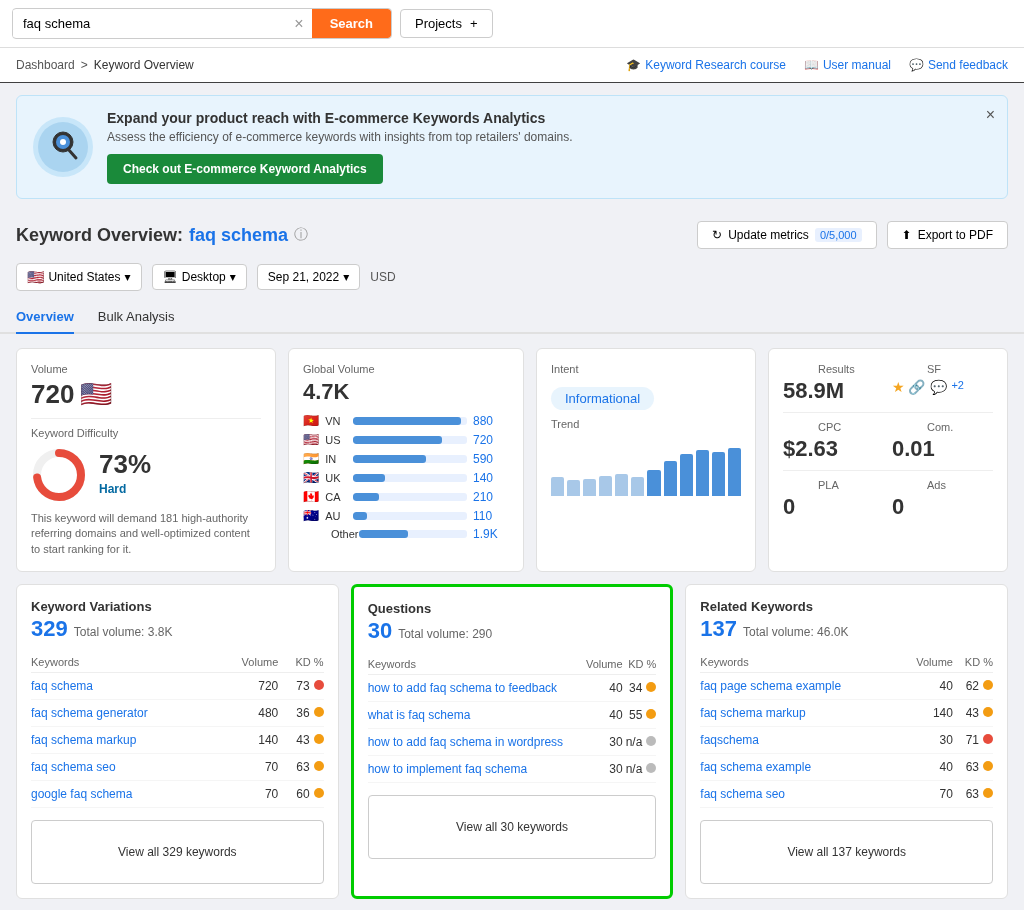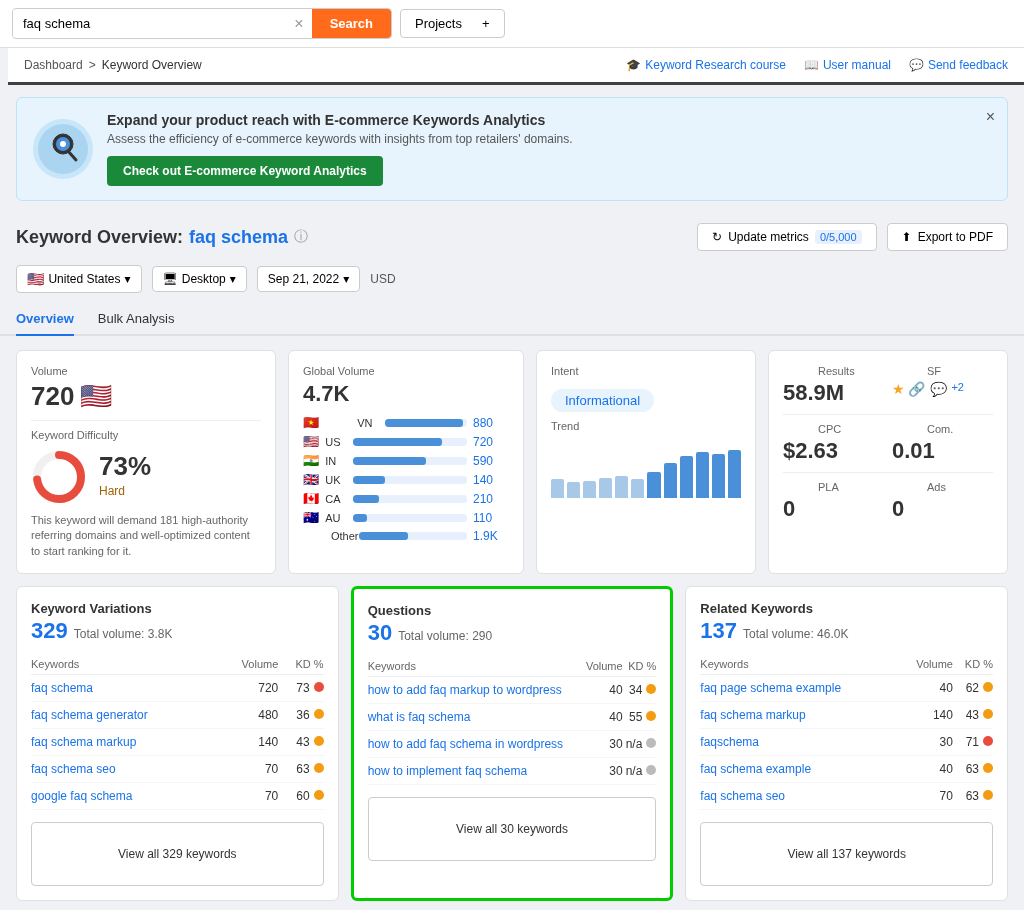--- a/index.html
+++ b/index.html
@@ -4,24 +4,24 @@
   <style>
     * { box-sizing: border-box; margin: 0; padding: 0; }
     body { font-family: -apple-system, BlinkMacSystemFont, 'Segoe UI', sans-serif; font-size: 13px; background: #f0f1f5; color: #333; }
 
     
     .top-bar { background: #fff; border-bottom: 1px solid #ddd; padding: 8px 12px; display: flex; align-items: center; gap: 8px; }
     .search-container { display: flex; align-items: center; border: 1px solid #ccc; border-radius: 4px; overflow: hidden; flex: 0 0 380px; }
     .search-input { border: none; outline: none; padding: 6px 10px; font-size: 13px; flex: 1; }
     .search-clear { background: none; border: none; cursor: pointer; padding: 4px 8px; color: #999; font-size: 16px; }
     .search-btn { background: #ff6b1a; color: #fff; border: none; padding: 7px 18px; font-size: 13px; font-weight: 600; cursor: pointer; border-radius: 0 3px 3px 0; }
-    .projects-btn { background: #fff; border: 1px solid #ccc; border-radius: 4px; padding: 6px 14px; font-size: 13px; cursor: pointer; display: flex; align-items: center; gap: 20px; }
-
-    
-    .nav-bar { background: #fff; border-bottom: 3px solid #404040; padding: 10px 16px; display: flex; align-items: center; justify-content: space-between; margin-left: 8px; }
+    .projects-btn { background: #fff; border: 1px solid #ccc; border-radius: 4px; padding: 6px 14px; font-size: 13px; cursor: pointer; display: flex; align-items: center; gap: 8px; }
+
+    
+    .nav-bar { background: #fff; border-bottom: 1px solid #404040; padding: 10px 16px; display: flex; align-items: center; justify-content: space-between; }
     .breadcrumb { display: flex; align-items: center; gap: 6px; color: #555; font-size: 12px; }
     .breadcrumb a { color: #555; text-decoration: none; }
     .breadcrumb .current { color: #333; font-weight: 500; }
     .nav-links { display: flex; align-items: center; gap: 18px; font-size: 12px; }
     .nav-links a { color: #1a73e8; text-decoration: none; display: flex; align-items: center; gap: 4px; }
 
     
     .banner { background: #e8f4fd; border: 1px solid #bee3f8; margin: 12px 16px; border-radius: 6px; padding: 14px 16px; display: flex; align-items: center; gap: 14px; position: relative; }
     .banner-icon { width: 60px; height: 60px; background: #c8e6f9; border-radius: 50%; display: flex; align-items: center; justify-content: center; flex-shrink: 0; overflow: hidden; }
     .banner-content h3 { font-size: 14px; font-weight: 700; margin-bottom: 4px; }
@@ -49,21 +49,21 @@
     .content { padding: 14px 16px; }
     .top-cards { display: grid; grid-template-columns: 260px 1fr 220px 240px; gap: 12px; margin-bottom: 12px; }
 
     
     .card { background: #fff; border-radius: 6px; border: 1px solid #e0e0e0; padding: 14px; }
     .card-label { font-size: 11px; color: #666; margin-bottom: 4px; }
     .card-value { font-size: 26px; font-weight: 700; display: flex; align-items: center; gap: 6px; }
 
     
     .kd-value { font-size: 26px; font-weight: 700; }
-    .kd-label { font-size: 12px; color: #a16207; margin: 2px 0 6px; font-weight: 400; }
+    .kd-label { font-size: 12px; color: #0369a1; margin: 2px 0 6px; font-weight: 700; }
     .kd-desc { font-size: 11px; color: #666; line-height: 1.4; }
 
     
     .donut-wrap { display: flex; align-items: center; gap: 12px; margin: 8px 0; }
 
     
     .gv-card .country-row { display: flex; align-items: center; gap: 6px; margin: 4px 0; font-size: 12px; }
     .gv-card .country-flag { font-size: 13px; }
     .gv-card .country-bar-wrap { flex: 1; background: #e8f0fe; border-radius: 3px; height: 8px; overflow: hidden; }
     .gv-card .country-bar { background: #4a90d9; height: 100%; border-radius: 3px; }
@@ -236,21 +236,21 @@
       </div>
       <div class="kd-desc">This keyword will demand 181 high-authority referring domains and well-optimized content to start ranking for it.</div>
     </div>
 
     <div class="card gv-card">
       <div class="card-label">Global Volume</div>
       <div class="card-value" style="font-size:22px;margin-bottom:8px;">4.7K</div>
 
       <div class="country-row">
         <span class="country-flag">🇻🇳</span>
-        <span style="width:22px;font-size:11px;margin-left:32px;">VN</span>
+        <span style="width:22px;font-size:11px;">VN</span>
         <div class="country-bar-wrap">
             <div class="country-bar" style="width:95%"></div>
           </div>
         <span class="country-val">880</span>
       </div>
       <div class="country-row">
         <span class="country-flag">🇺🇸</span>
         <span style="width:22px;font-size:11px;">US</span>
         <div class="country-bar-wrap">
             <div class="country-bar" style="width:78%"></div>
@@ -416,21 +416,21 @@
       <table class="kw-table">
         <thead>
           <tr>
             <th>Keywords</th>
             <th class="right">Volume</th>
             <th class="right">KD %</th>
           </tr>
         </thead>
         <tbody>
           <tr>
-            <td><a href="#">how to add faq markup to wordpress</a></td>
+            <td><a href="#">how to add faq schema to feedback</a></td>
             <td class="right">40</td>
             <td class="right"><span>34</span><span class="kd-dot kd-orange"></span></td>
           </tr>
           <tr>
             <td><a href="#">what is faq schema</a></td>
             <td class="right">40</td>
             <td class="right"><span>55</span><span class="kd-dot kd-orange"></span></td>
           </tr>
           <tr>
             <td><a href="#">how to add faq schema in wordpress</a></td>

